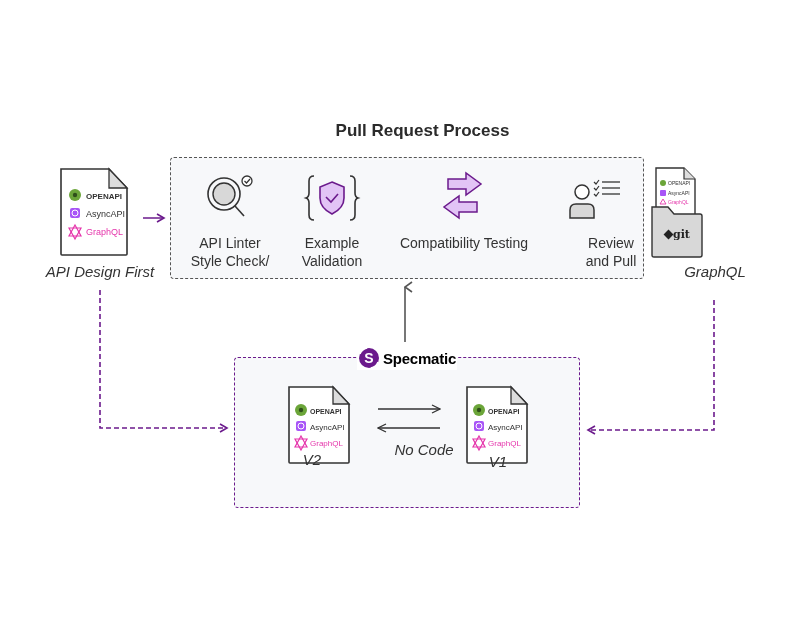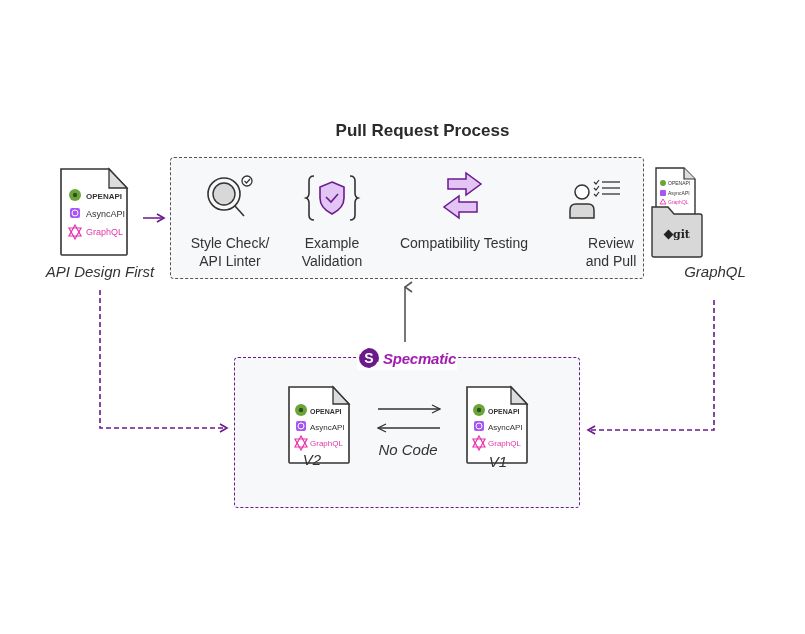--- a/index.html
+++ b/index.html
@@ -5,21 +5,21 @@
     html, body { margin: 0; padding: 0; background: #ffffff; }
     body { width: 805px; height: 634px; position: relative; overflow: hidden;
            font-family: "Liberation Sans", sans-serif; color: #333333; }
     .abs { position: absolute; }
     .title { left: 0; width: 805px; top: 121px; text-align: center; font-weight: bold; font-size: 17px; color: #2b2b2b; margin-left: 20px; }
     .pr-box { left: 170px; top: 157px; width: 474px; height: 122px; border: 1.5px dashed #555; border-radius: 4px; background: #f7f8fa; box-sizing: border-box; }
     .spec-box { left: 234px; top: 357px; width: 346px; height: 151px; border: 1.5px dashed #6b1a8c; border-radius: 4px; background: #f7f8fa; box-sizing: border-box; }
     .step-label { text-align: center; font-size: 14px; line-height: 18px; color: #333; }
     .node-label { text-align: center; font-size: 15px; line-height: 19px; color: #333; font-style: italic; }
     .spec-logo { left: 357px; top: 346px; width: 100px; height: 24px; background: #fff; display: flex; align-items: center; justify-content: center; gap: 3px; }
-    .spec-logo-text { font-weight: bold; font-size: 15px; color: #a21caf; letter-spacing: -0.2px; font-style: italic; }
+    .spec-logo-text { font-weight: bold; font-size: 15px; color: #000000; letter-spacing: -0.2px; }
     svg { overflow: visible; }
     .doc-line { font-family: "Liberation Sans", sans-serif; }
   </style>
 </head>
 <body>
 
 <div class="abs title">Pull Request Process</div>
 
 <div class="abs pr-box"></div>
 
@@ -116,22 +116,22 @@
     <path d="M26,4 L28,6 L31,2" fill="none" stroke="#333" stroke-width="1.2"></path>
     <path d="M26,10 L28,12 L31,8" fill="none" stroke="#333" stroke-width="1.2"></path>
     <path d="M26,16 L28,18 L31,14" fill="none" stroke="#333" stroke-width="1.2"></path>
     <line x1="34" y1="4" x2="52" y2="4" stroke="#333" stroke-width="1.3"></line>
     <line x1="34" y1="10" x2="52" y2="10" stroke="#333" stroke-width="1.3"></line>
     <line x1="34" y1="16" x2="52" y2="16" stroke="#333" stroke-width="1.3"></line>
   </svg>
 </div>
 
 <div class="abs step-label" style="left:170px;top:234px;width:120px">
+  <div>API Linter</div>
   <div>Style Check/</div>
-  <div>API Linter</div>
 </div>
 <div class="abs step-label" style="left:282px;top:234px;width:100px">
   <div>Example</div>
   <div>Validation</div>
 </div>
 <div class="abs step-label" style="left:382px;top:234px;width:164px">
   <div>Compatibility Testing</div>
 </div>
 <div class="abs step-label" style="left:566px;top:234px;width:90px">
   <div>Review</div>
@@ -170,13 +170,13 @@
       <rect x="9" y="35" width="10" height="10" rx="2" fill="#a855f7"></rect>
       <circle cx="14" cy="40" r="3" fill="none" stroke="#fff" stroke-width="1"></circle>
       <text x="23" y="44" font-size="8" fill="#333" font-family="Liberation Sans, sans-serif">AsyncAPI</text>
       <polygon points="14,50 20,61 8,61" fill="none" stroke="#e535ab" stroke-width="1.2"></polygon>
       <polygon points="14,64 20,53 8,53" fill="none" stroke="#e535ab" stroke-width="1.2"></polygon>
       <text x="23" y="60" font-size="8" fill="#e535ab" font-family="Liberation Sans, sans-serif">GraphQL</text>
     </svg></div>
 
 <div class="abs node-label" style="left:292px;top:450px;width:40px">V2</div>
 <div class="abs node-label" style="left:478px;top:452px;width:40px">V1</div>
-<div class="abs node-label" style="left:360px;top:440px;width:96px">No Code</div>
+<div class="abs node-label" style="left:376px;top:440px;width:96px">No Code</div>
 
 </body></html>

